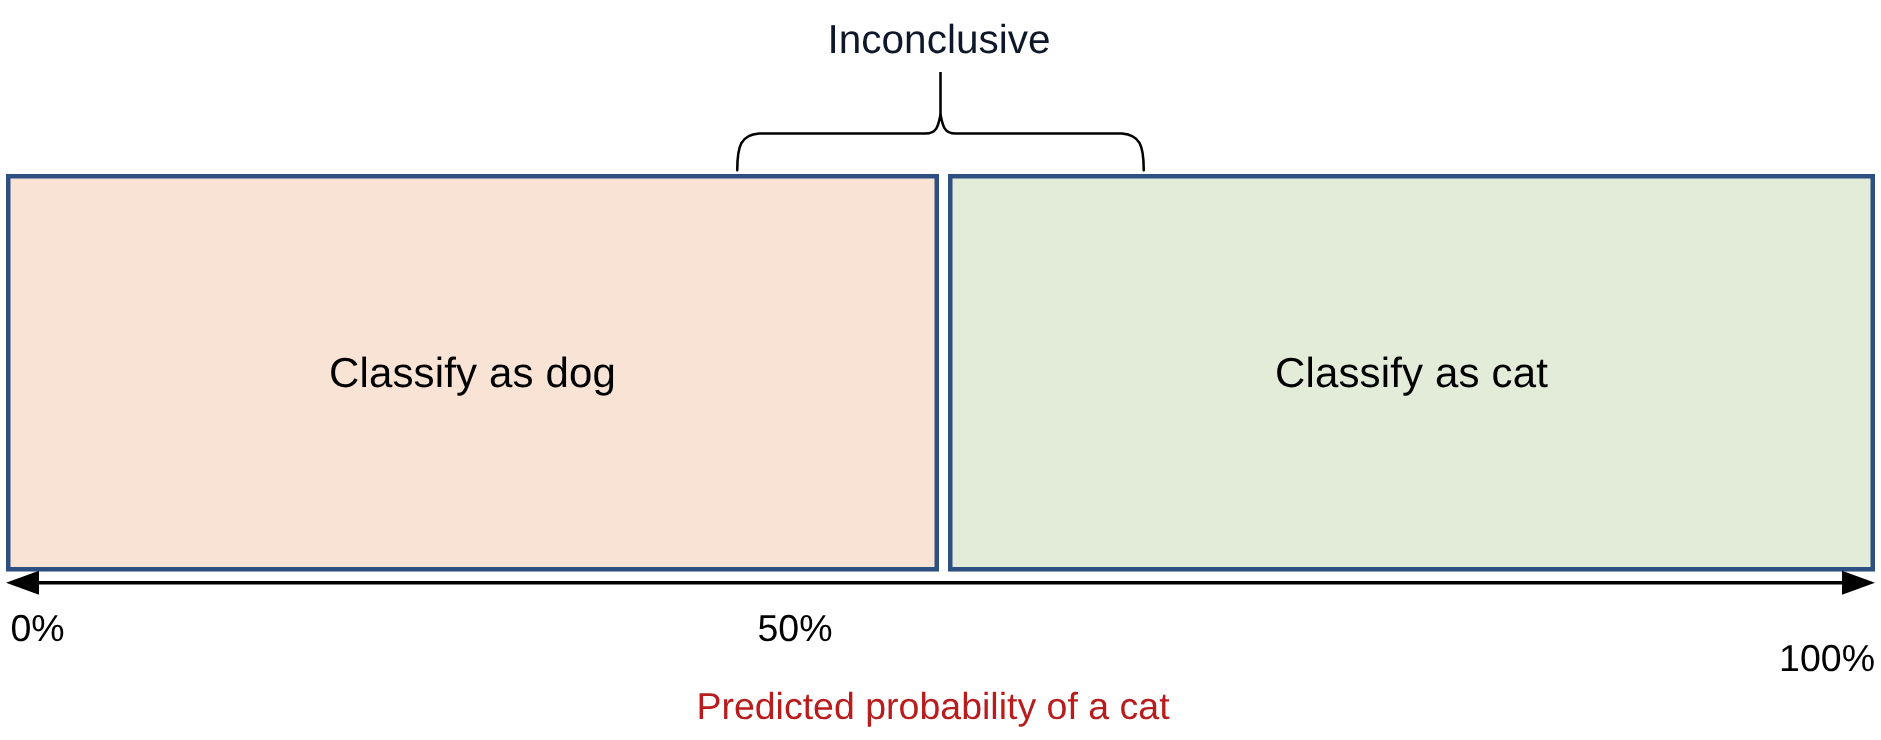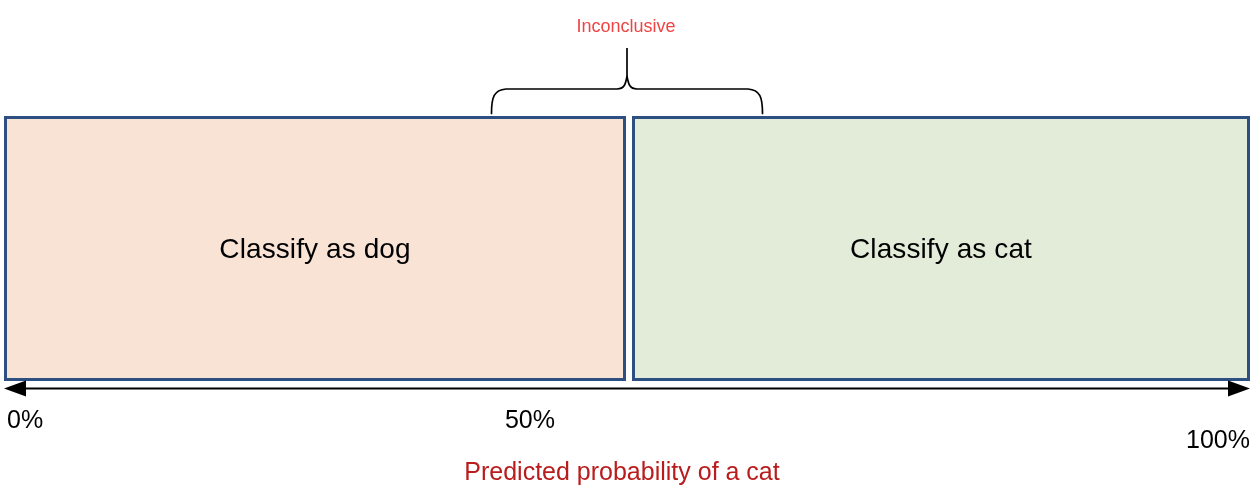--- a/index.html
+++ b/index.html
@@ -19,23 +19,23 @@
     overflow: hidden;
   }
 
   
   .brace-label {
     position: absolute;
     left: 0;
     top: 12px;
     width: 1254px;
     text-align: center;
-    font-size: 18px;
+    font-size: 27px;
     line-height: 28px;
-    color: #ef4444;
+    color: #0f172a;
     white-space: nowrap;
   }
   .brace-label .shift {
     position: relative;
     left: -1px;
   }
   #brace-svg {
     position: absolute;
     left: 470px;
     top: 48px;

